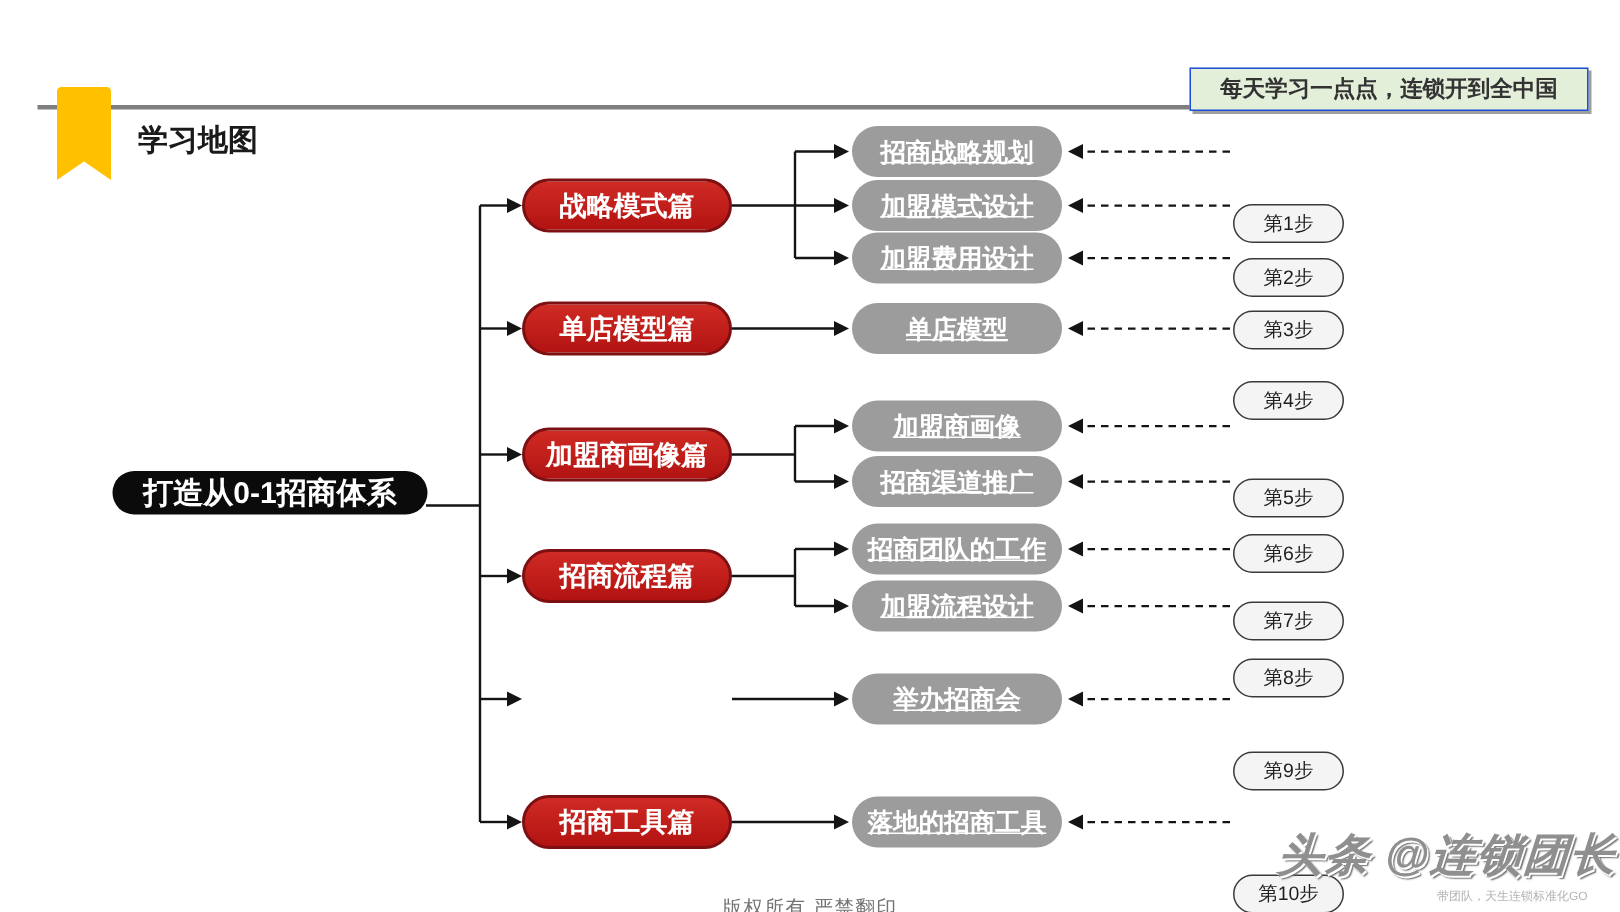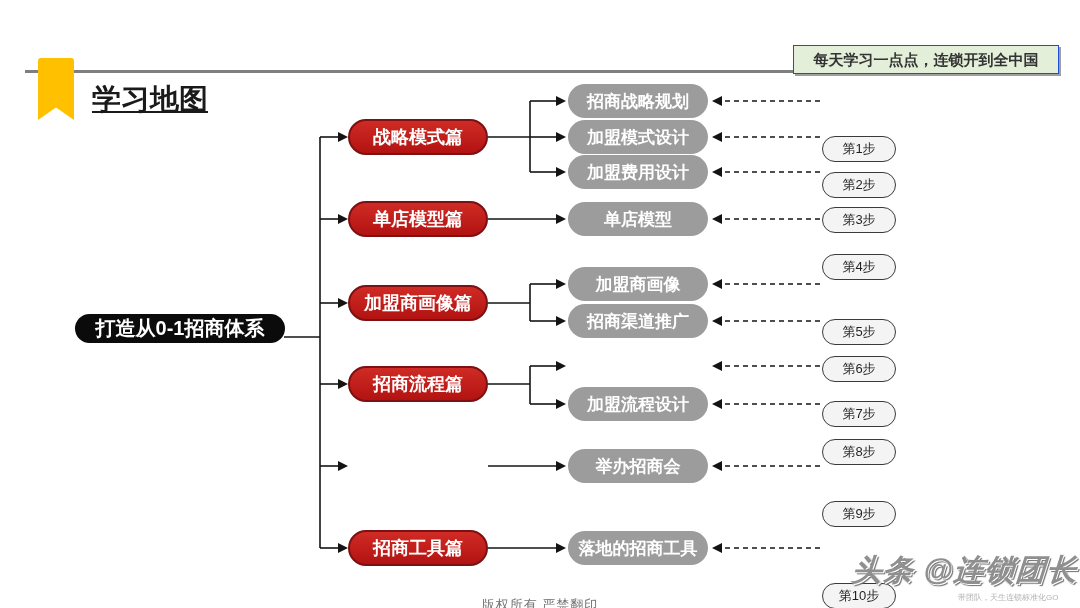--- a/index.html
+++ b/index.html
@@ -12,38 +12,38 @@
   .banner{
     position:absolute;left:793px;top:45px;width:264px;height:27px;line-height:27px;
     background:#e3efd9;border:1px solid #1d4ed8;box-shadow:2px 2px 0 #9f9f9f;
     text-align:center;font-size:15px;font-weight:600;color:#333333;z-index:3;
   }
   .bookmark{
     position:absolute;left:38px;top:58px;width:36px;height:62px;background:#ffc000;z-index:4;
     clip-path:polygon(0 0,100% 0,100% 100%,50% 80%,0 100%);
     border-radius:3px 3px 0 0;
   }
-  .title{position:absolute;left:92px;top:80px;font-size:29px;font-weight:800;color:#1a1a1a;z-index:4;text-decoration:underline;}
+  .title{position:absolute;left:92px;top:80px;font-size:20px;font-weight:800;color:#1a1a1a;z-index:4;}
   
   .root{
     position:absolute;left:75px;top:314px;width:210px;height:29px;border-radius:23px;
     background:#0b0b0b;color:#ffffff;font-size:20px;font-weight:700;
     display:flex;align-items:center;justify-content:center;z-index:2;
   }
   .redbox{
     position:absolute;left:348px;width:140px;height:36px;border-radius:18px;
     background:linear-gradient(180deg,#d02b25 0%,#b21311 100%);
     border:2px solid #7d1012;box-sizing:border-box;
     color:#ffffff;font-size:18px;font-weight:700;
     display:flex;align-items:center;justify-content:center;z-index:2;
   }
   .pill{
     position:absolute;left:568px;width:140px;height:34px;border-radius:17px;
     background:#9c9c9c;color:#ffffff;font-size:17px;font-weight:700;
-    display:flex;align-items:center;justify-content:center;z-index:2;
+    display:flex;align-items:center;justify-content:center;z-index:2;text-decoration:underline;
   }
   .step{
     position:absolute;left:822px;width:74px;height:26px;border-radius:13px;
     background:#f4f4f4;border:1.5px solid #3a3a3a;box-sizing:border-box;
     color:#1f1f1f;font-size:13px;font-weight:500;
     display:flex;align-items:center;justify-content:center;z-index:2;margin-top:48px;
   }
   .wires{position:absolute;left:0;top:0;z-index:1;}
   
   .copyright{
@@ -159,20 +159,21 @@
   <div class="redbox" style="top:285px">加盟商画像篇</div>
   <div class="redbox" style="top:366px">招商流程篇</div>
   <div class="redbox" style="top:530px">招商工具篇</div>
 
   <div class="pill" style="top:84px">招商战略规划</div>
   <div class="pill" style="top:155px">加盟费用设计</div>
   <div class="pill" style="top:120px">加盟模式设计</div>
   <div class="pill" style="top:267px">加盟商画像</div>
   <div class="pill" style="top:202px">单店模型</div>
   <div class="pill" style="top:304px">招商渠道推广</div>
+  <div class="pill" style="top:349px">招商团队的工作</div>
   <div class="pill" style="top:387px">加盟流程设计</div>
   <div class="pill" style="top:449px">举办招商会</div>
   <div class="pill" style="top:531px">落地的招商工具</div>
 
   <div class="step" style="top:88px">第1步</div>
   <div class="step" style="top:124px">第2步</div>
   <div class="step" style="top:159px">第3步</div>
   <div class="step" style="top:206px">第4步</div>
   <div class="step" style="top:271px">第5步</div>
   <div class="step" style="top:308px">第6步</div>

